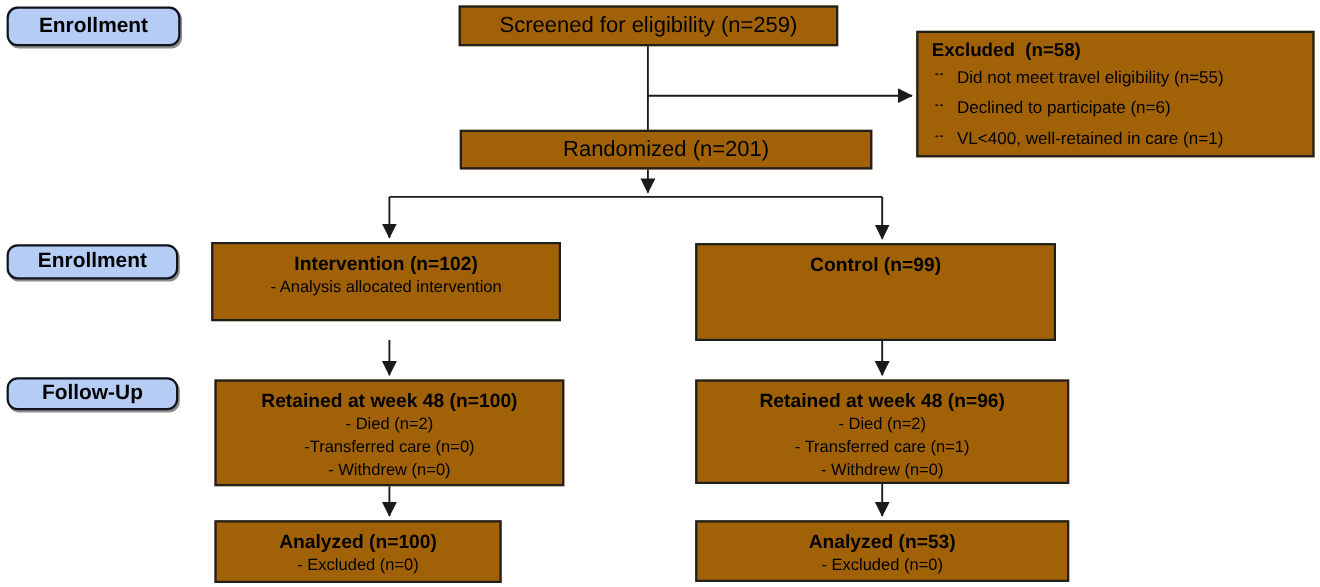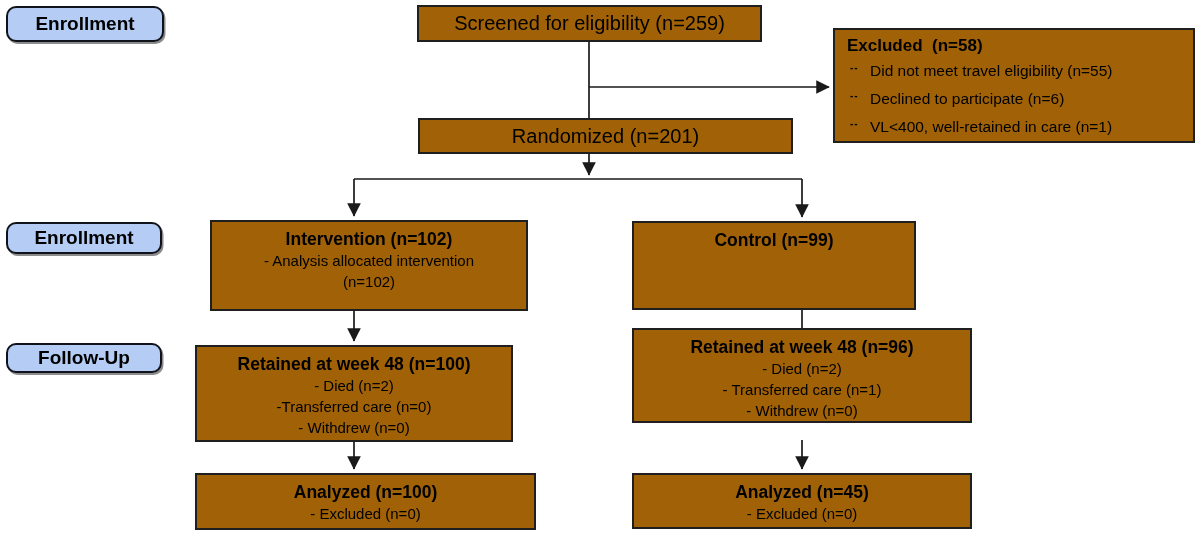--- a/index.html
+++ b/index.html
@@ -94,47 +94,46 @@
     </div>
     <div class="exc-item">
       <span class="bullet">--</span><span>VL&lt;400, well-retained in care (n=1)</span>
     </div>
   </div>
 
   <div class="node center-title" style="left:418px;top:118px;width:375px;height:36px;">
     <span>Randomized (n=201)</span>
   </div>
 
-  <div class="node" style="left:210px;top:220px;width:318px;height:91px;">
+  <div class="node" style="left:192px;top:220px;width:318px;height:72px;">
     <div class="node-title">Intervention (n=102)</div>
     <div class="sub">- Analysis allocated intervention</div>
-    <div class="sub">(n=102)</div>
   </div>
 
-  <div class="node" style="left:632px;top:221px;width:284px;height:89px;">
+  <div class="node" style="left:632px;top:221px;width:328px;height:89px;">
     <div class="node-title">Control (n=99)</div>
   </div>
 
   <div class="node" style="left:195px;top:345px;width:318px;height:97px;">
     <div class="node-title">Retained at week 48 (n=100)</div>
     <div class="sub">- Died (n=2)</div>
     <div class="sub">-Transferred care (n=0)</div>
     <div class="sub">- Withdrew (n=0)</div>
   </div>
 
-  <div class="node" style="left:632px;top:328px;width:340px;height:95px;">
+  <div class="node" style="left:632px;top:345px;width:340px;height:95px;">
     <div class="node-title">Retained at week 48 (n=96)</div>
     <div class="sub">- Died (n=2)</div>
     <div class="sub">- Transferred care (n=1)</div>
     <div class="sub">- Withdrew (n=0)</div>
   </div>
 
-  <div class="node" style="left:195px;top:473px;width:341px;height:57px;">
+  <div class="node" style="left:195px;top:473px;width:261px;height:57px;">
     <div class="node-title">Analyzed (n=100)</div>
     <div class="sub">- Excluded (n=0)</div>
   </div>
 
   <div class="node" style="left:632px;top:473px;width:340px;height:56px;">
-    <div class="node-title">Analyzed (n=45)</div>
+    <div class="node-title">Analyzed (n=53)</div>
     <div class="sub">- Excluded (n=0)</div>
   </div>
 
 </div>
 
 </body></html>

